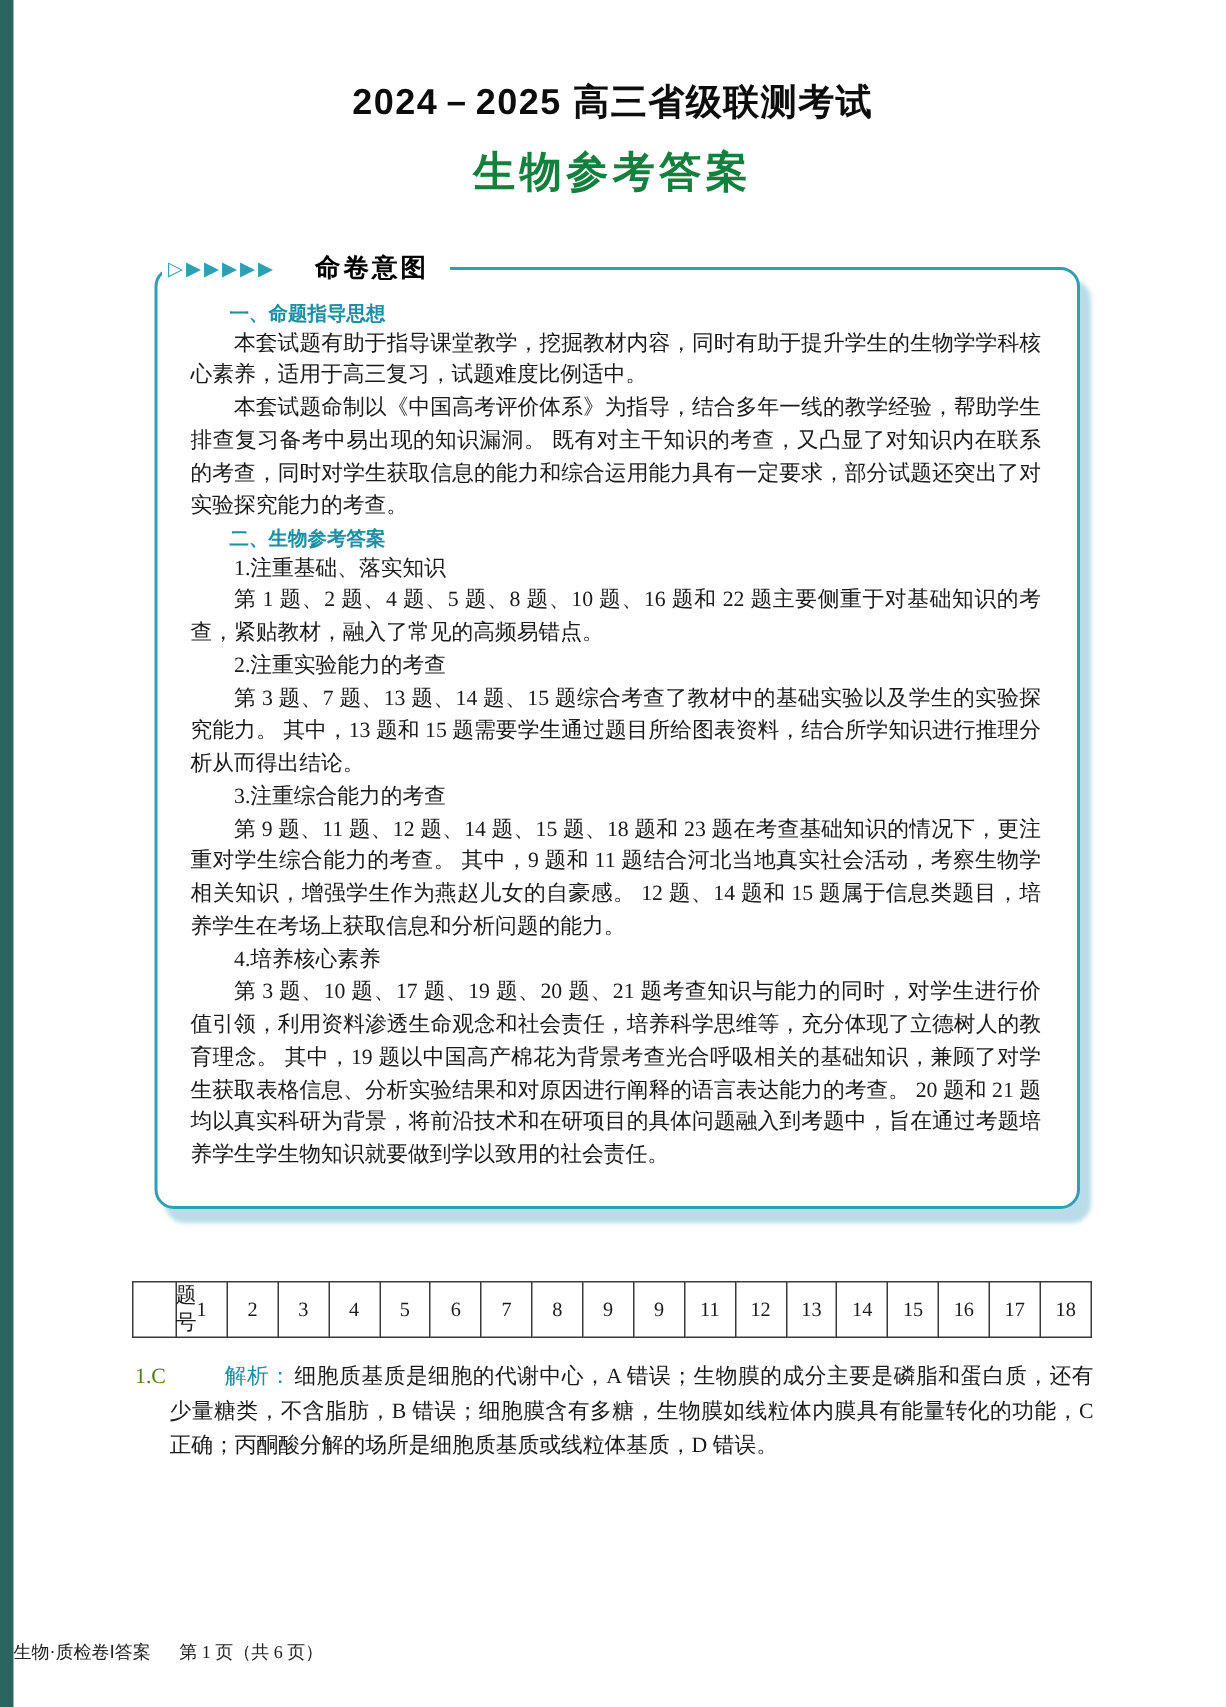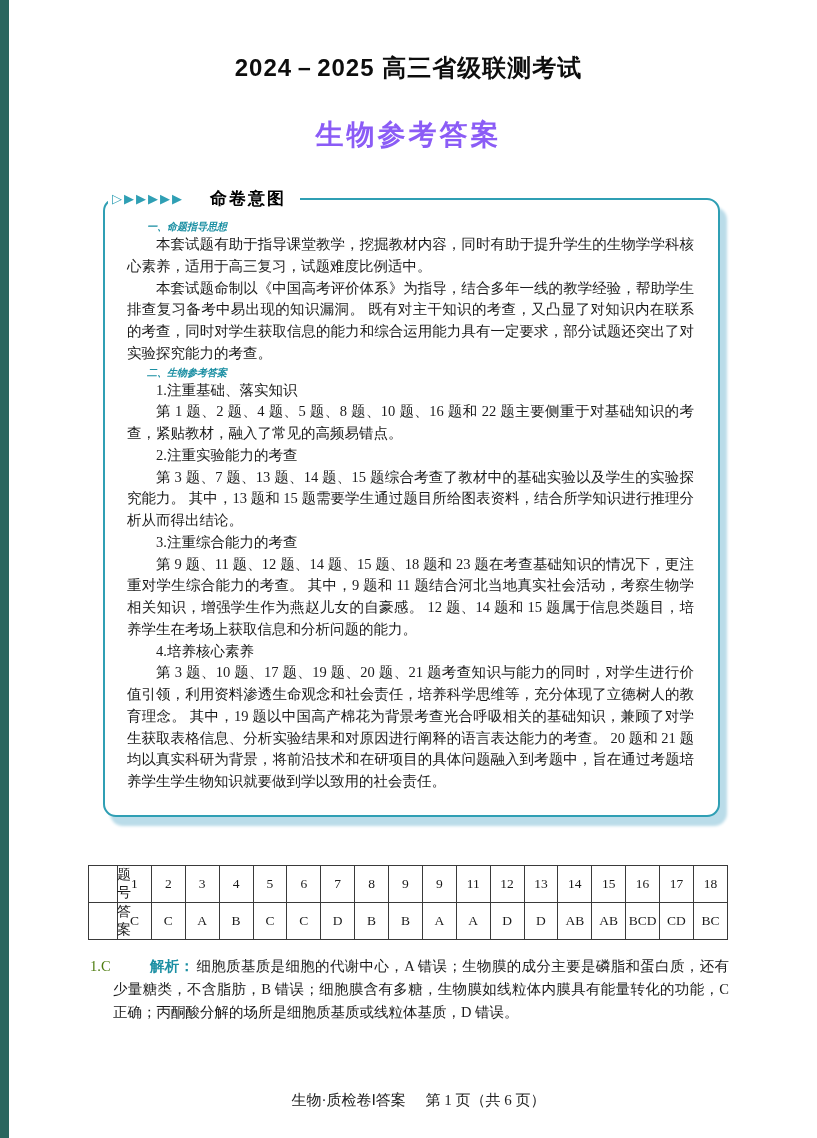--- a/index.html
+++ b/index.html
@@ -19,22 +19,22 @@
     width:9px; height:100%;
     background:var(--left-bar, #2a665f);
   }
   .titles { text-align:center; padding-top:52px; }
   .title {
     font-family:"Liberation Sans", sans-serif;
     font-size:24px; font-weight:700; letter-spacing:1px; color:#0d0d0d;
   }
   .subtitle {
     font-family:"Liberation Sans", sans-serif;
-    font-size:28px; font-weight:700; letter-spacing:3px; color:#8b5cf6;
-    margin-top:32px;
+    font-size:28px; font-weight:700; letter-spacing:3px; color:#15803d;
+    margin-top:12px;
   }
   .intent-box {
     position:relative;
     margin:44px 97px 0 103px;
     border:2px solid var(--box-border, #2f9fb4);
     border-radius:13px;
     box-shadow:7px 9px 3px var(--box-shadow, #badce9);
     background:#ffffff;
   }
   .intent-header {
@@ -58,23 +58,22 @@
     margin-left:26px; letter-spacing:2px;
   }
   .intent-body {
     padding:19px 24px 22px 22px;
     font-size:14.5px; line-height:1.5;
     text-align:justify;
   }
   .sec-head {
     font-family:"Liberation Sans", sans-serif;
     color:var(--accent, #1b8fa3);
-    font-size:10px; font-weight:700;
+    font-size:13px; font-weight:700;
     text-indent:2em;
-    font-style:italic;
   }
   .para { text-indent:2em; }
   .answer-table {
     width:640px;
     margin:48px 0 0 88px;
     border-collapse:collapse;
     table-layout:fixed;
   }
   .answer-table th, .answer-table td {
     border:1px solid #3a3a3a;
@@ -90,28 +89,27 @@
   .answer-table td { font-size:13.5px; font-family:"Liberation Serif", serif; }
   .explanation {
     margin:15px 88px 0 90px;
     font-size:14.5px; line-height:1.6;
     text-align:justify;
     padding-left:23px; text-indent:-23px;
   }
   .exp-num { color:#4d7c0f; }
   .exp-label {
     font-family:"Liberation Sans", sans-serif;
-    font-weight:700; color:var(--accent, #1b8fa3);
+    font-weight:400; color:var(--accent, #1b8fa3);
     margin:0 2px 0 7px;
     padding-left:32px;
   }
   .page-footer {
     position:absolute; left:9px; right:0; bottom:28px;
-    text-align:center;
-    font-size:15px; color:#222222;padding-left:11px;
+    font-size:12px; color:#222222;
   }
   .footer-right { margin-left:16px; }
 </style>
 </head>
 <body>
 
 <div class="page">
   <div class="left-bar"></div>
 
   <header class="titles">
@@ -158,41 +156,20 @@
           <td>9</td>
           <td>11</td>
           <td>12</td>
           <td>13</td>
           <td>14</td>
           <td>15</td>
           <td>16</td>
           <td>17</td>
           <td>18</td>
         </tr>
-      <tr>
-        <th>答案</th>
-      <td>C</td>
-          <td>C</td>
-          <td>A</td>
-          <td>B</td>
-          <td>C</td>
-          <td>C</td>
-          <td>D</td>
-          <td>B</td>
-          <td>B</td>
-          <td>A</td>
-          <td>A</td>
-          <td>D</td>
-          <td>D</td>
-          <td>AB</td>
-          <td>AB</td>
-          <td>BCD</td>
-          <td>CD</td>
-          <td>BC</td>
-        </tr>
     </tbody>
   </table>
 
   <p class="explanation">
     <span class="exp-num">1.C</span><span class="exp-label">解析：</span><span class="exp-text">细胞质基质是细胞的代谢中心，A 错误；生物膜的成分主要是磷脂和蛋白质，还有少量糖类，不含脂肪，B 错误；细胞膜含有多糖，生物膜如线粒体内膜具有能量转化的功能，C 正确；丙酮酸分解的场所是细胞质基质或线粒体基质，D 错误。</span>
   </p>
 
   <footer class="page-footer">
     <span>生物·质检卷Ⅰ答案</span>
     <span class="footer-right">第 1 页（共 6 页）</span>

